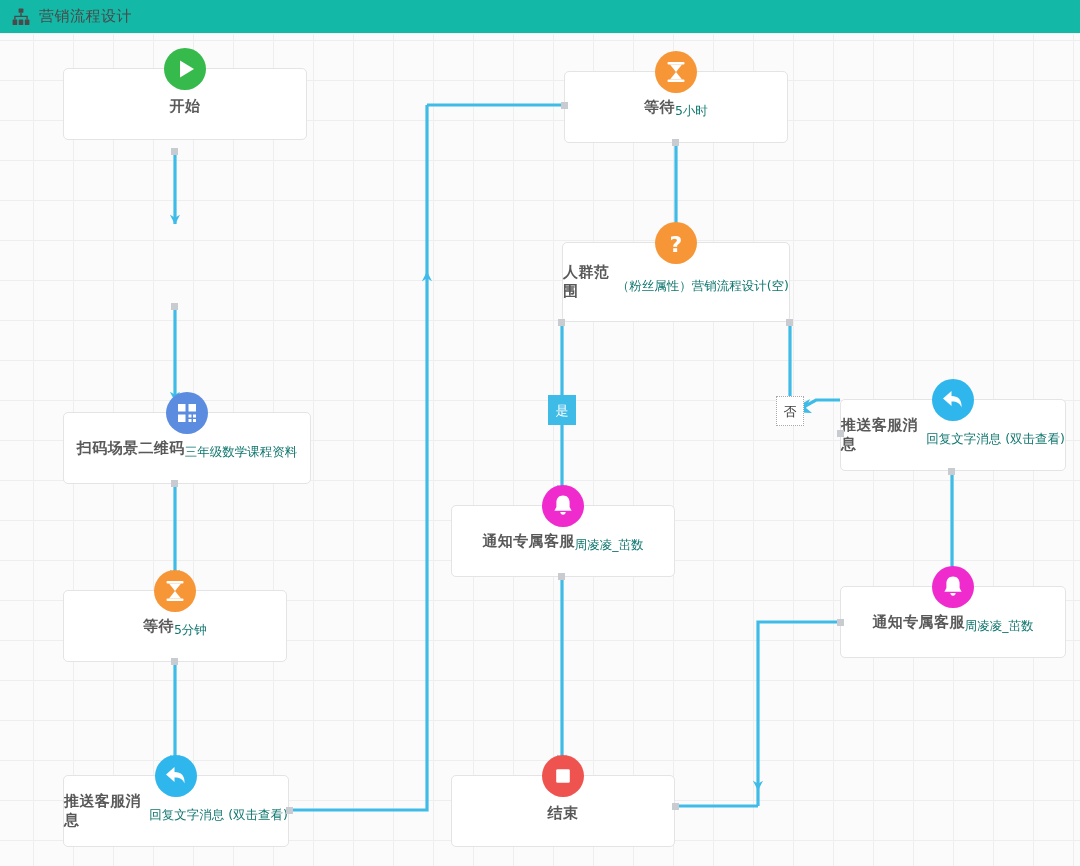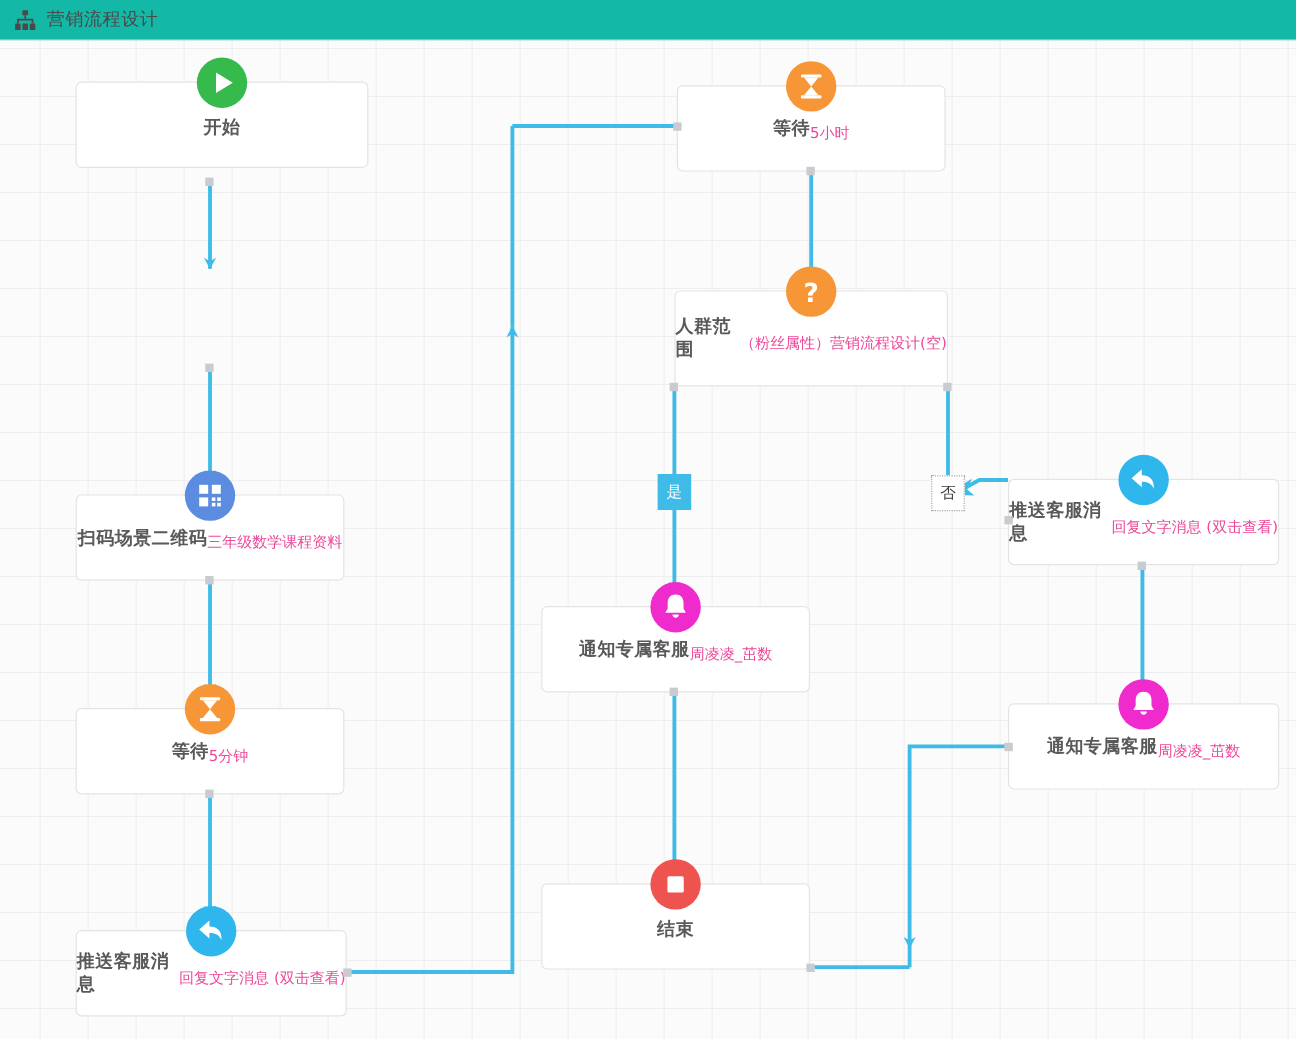--- a/index.html
+++ b/index.html
@@ -47,21 +47,21 @@
     display: flex; flex-direction: row;
     align-items: center; justify-content: center;
     z-index: 10;
   }
   .node .title {
     font-weight: bold; font-size: 15px; color: #595959;
     font-family: "DejaVu Sans", "Liberation Sans", sans-serif;
     letter-spacing: .4px; line-height: 1.25;
   }
   .node .sub {
-    font-size: 12.5px; color: #ec4899; margin-top: 7px;
+    font-size: 12.5px; color: #0f766e; margin-top: 7px;
     font-family: "DejaVu Sans", "Liberation Sans", sans-serif;
     line-height: 1.2; white-space: nowrap;
   }
   .node.single .title { margin-top: 4px; }
 
   
   .badge {
     position: absolute; top: -21px; left: 50%;
     transform: translateX(-50%);
     width: 42px; height: 42px; border-radius: 50%;
@@ -163,21 +163,21 @@
         <svg viewBox="0 0 42 42" width="42" height="42">
           <path d="M16 12.5 L30 21 L16 29.5 Z" fill="#ffffff"></path>
         </svg>
       </div>
       <div class="title">开始</div>
     </div>
     <div class="anchor" style="left:171px; top:114px;"></div>
 
     <div class="anchor" style="left:171px; top:269px;"></div>
 
-    <div class="node" style="left:63px; top:378px; width:224px; height:72px;text-align:right;">
+    <div class="node" style="left:63px; top:378px; width:248px; height:72px;text-align:right;">
       <div class="badge purple">
         <svg viewBox="0 0 42 42" width="42" height="42">
           <rect x="12" y="12" width="7.5" height="7.5" fill="#ffffff"></rect>
           <rect x="22.5" y="12" width="7.5" height="7.5" fill="#ffffff"></rect>
           <rect x="12" y="22.5" width="7.5" height="7.5" fill="#ffffff"></rect>
           <rect x="22.5" y="22.5" width="3" height="3" fill="#ffffff"></rect>
           <rect x="27" y="22.5" width="3" height="3" fill="#ffffff"></rect>
           <rect x="22.5" y="27" width="3" height="3" fill="#ffffff"></rect>
           <rect x="27" y="27" width="3" height="3" fill="#ffffff"></rect>
         </svg>
@@ -247,21 +247,21 @@
         <svg viewBox="0 0 42 42" width="42" height="42">
           <path d="M21 10.5 c-4.2 0-6.6 2.8-6.6 7 v4.6 l-2 3.6 h17.2 l-2-3.6 v-4.6 c0-4.2-2.4-7-6.6-7 Z" fill="#ffffff"></path>
           <path d="M18.3 27 h5.4 c0 1.6-1.2 2.7-2.7 2.7 s-2.7-1.1-2.7-2.7 Z" fill="#ffffff"></path>
         </svg>
       </div>
       <div class="title">通知专属客服</div>
       <div class="sub">周凌凌_茁数</div>
     </div>
     <div class="anchor" style="left:558px; top:539px;"></div>
 
-    <div class="node single" style="left:451px; top:702px; width:224px; height:72px;">
+    <div class="node single" style="left:451px; top:741px; width:224px; height:72px;">
       <div class="badge red">
         <svg viewBox="0 0 42 42" width="42" height="42">
           <rect x="14.2" y="14.2" width="13.6" height="13.6" rx="1.4" fill="#ffffff"></rect>
         </svg>
       </div>
       <div class="title">结束</div>
     </div>
     <div class="anchor" style="left:672px; top:769px;"></div>
 
     <div class="node" style="left:840px; top:365px; width:226px; height:72px;">

